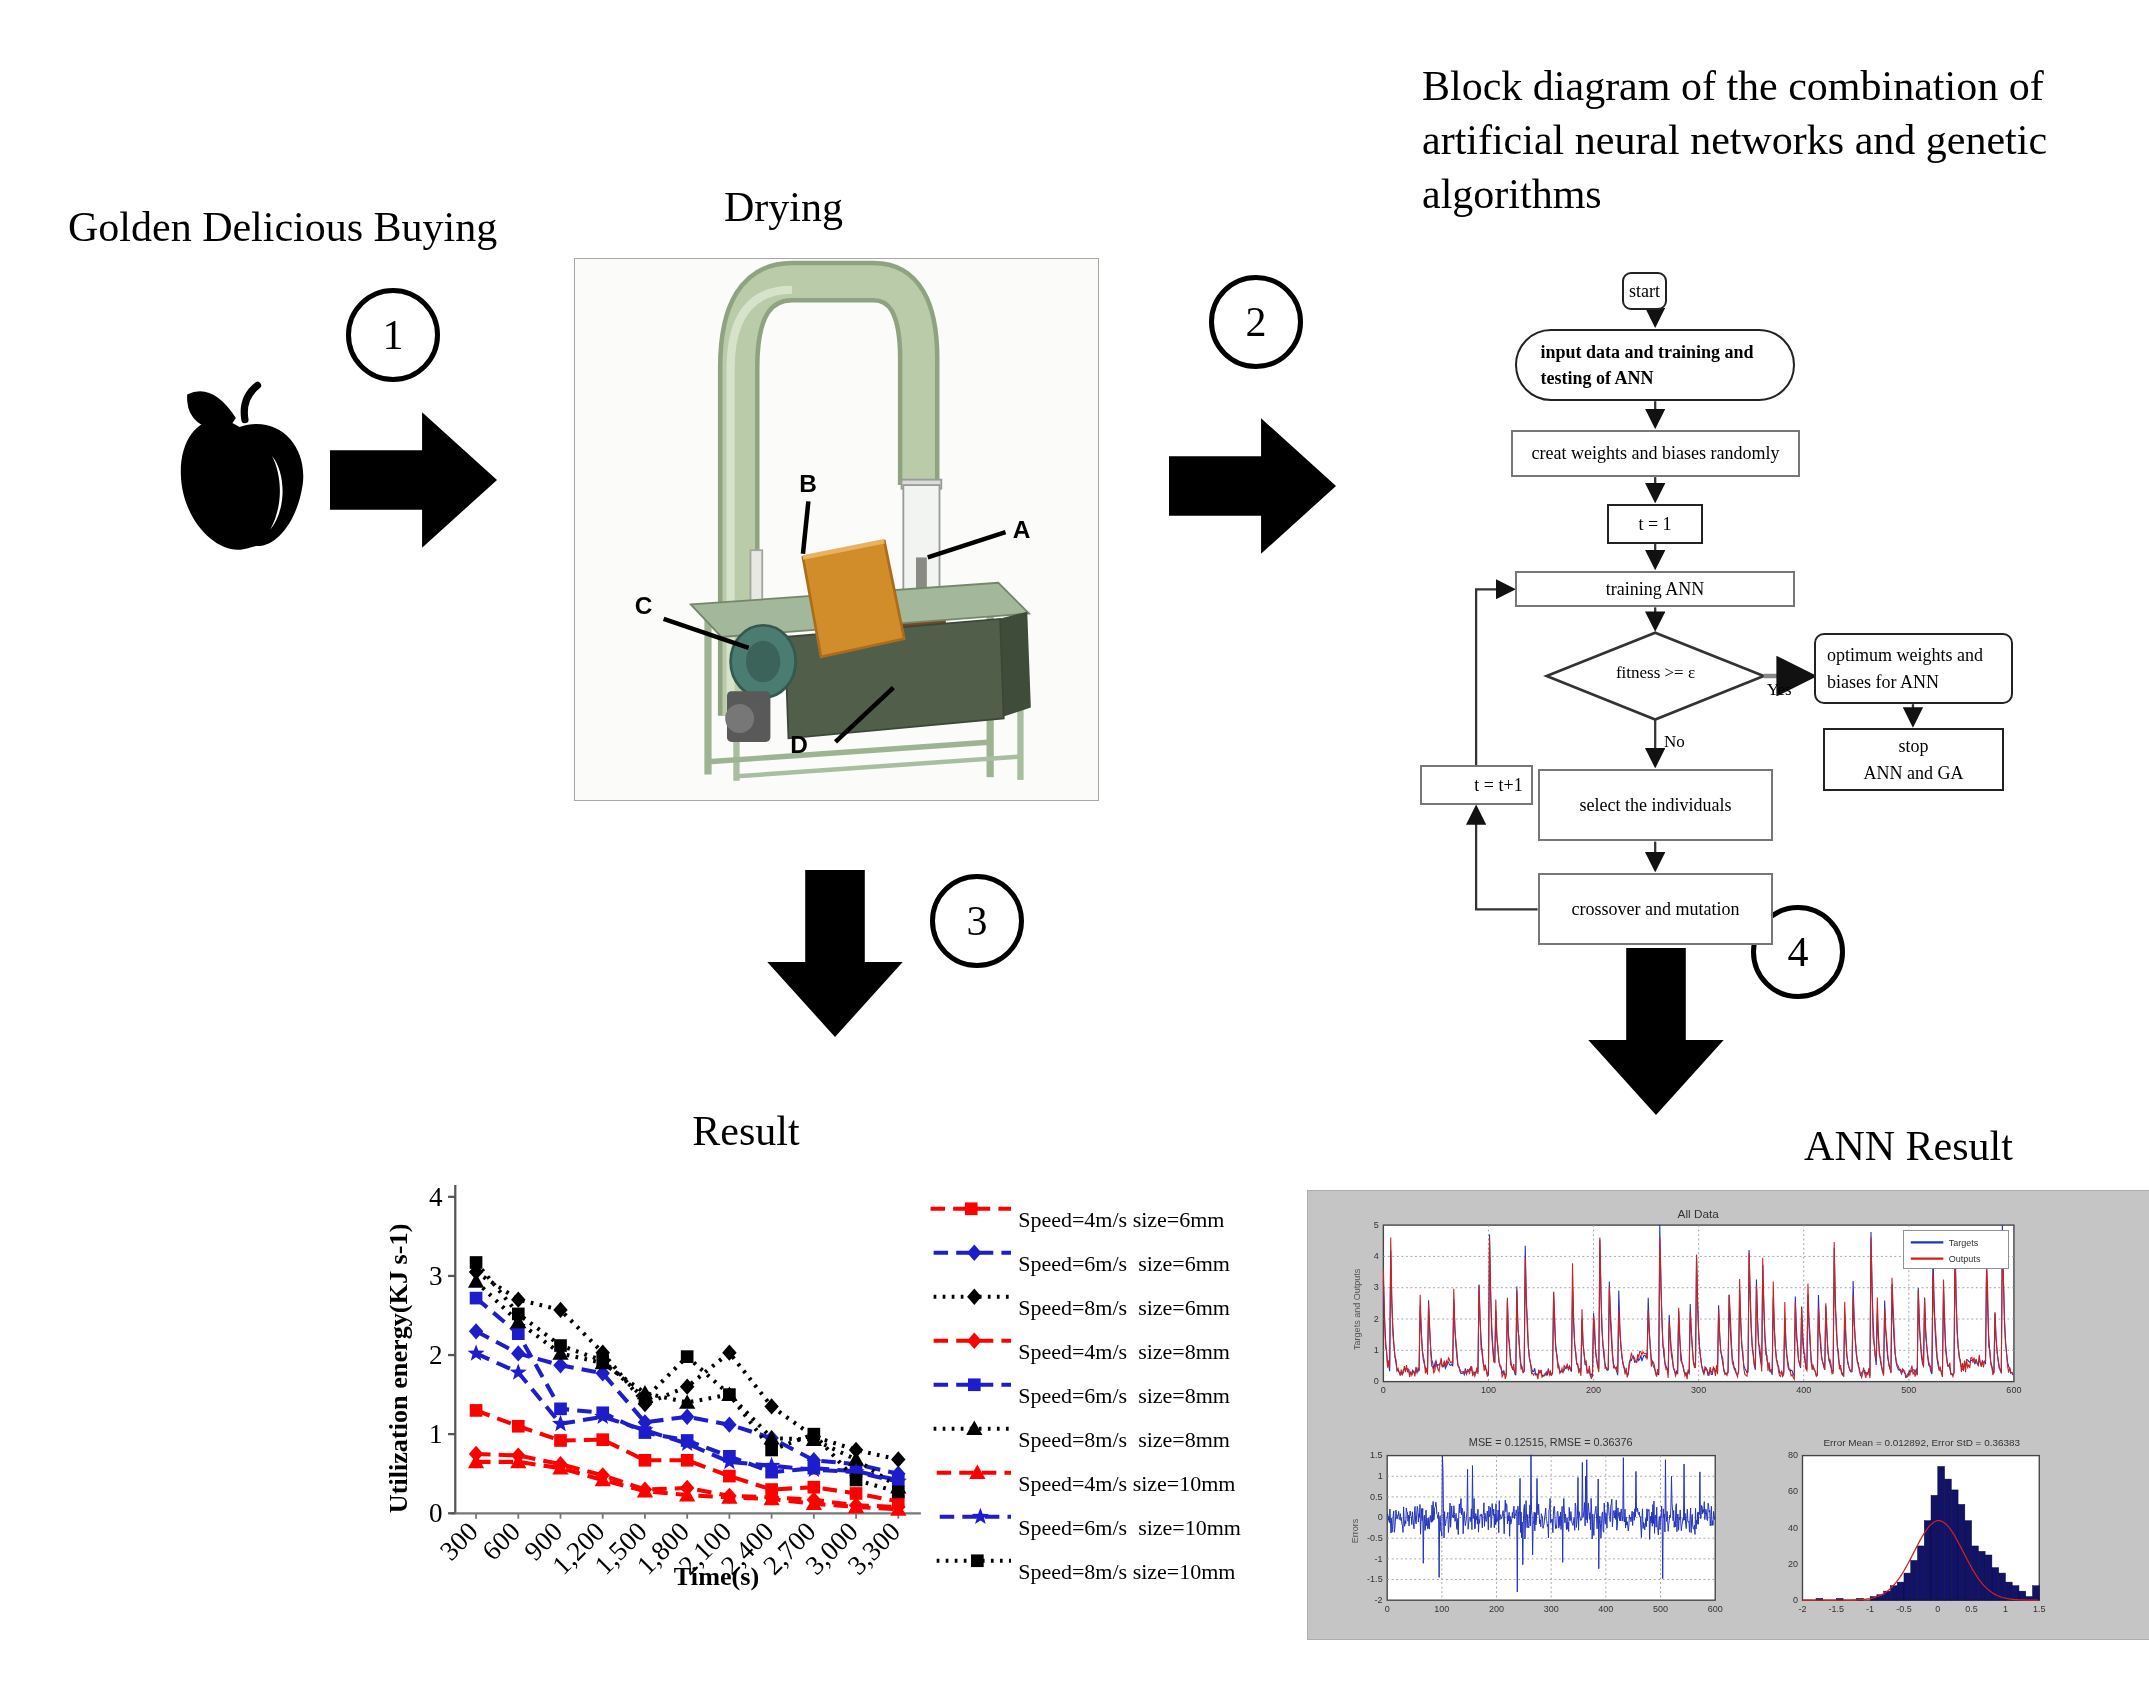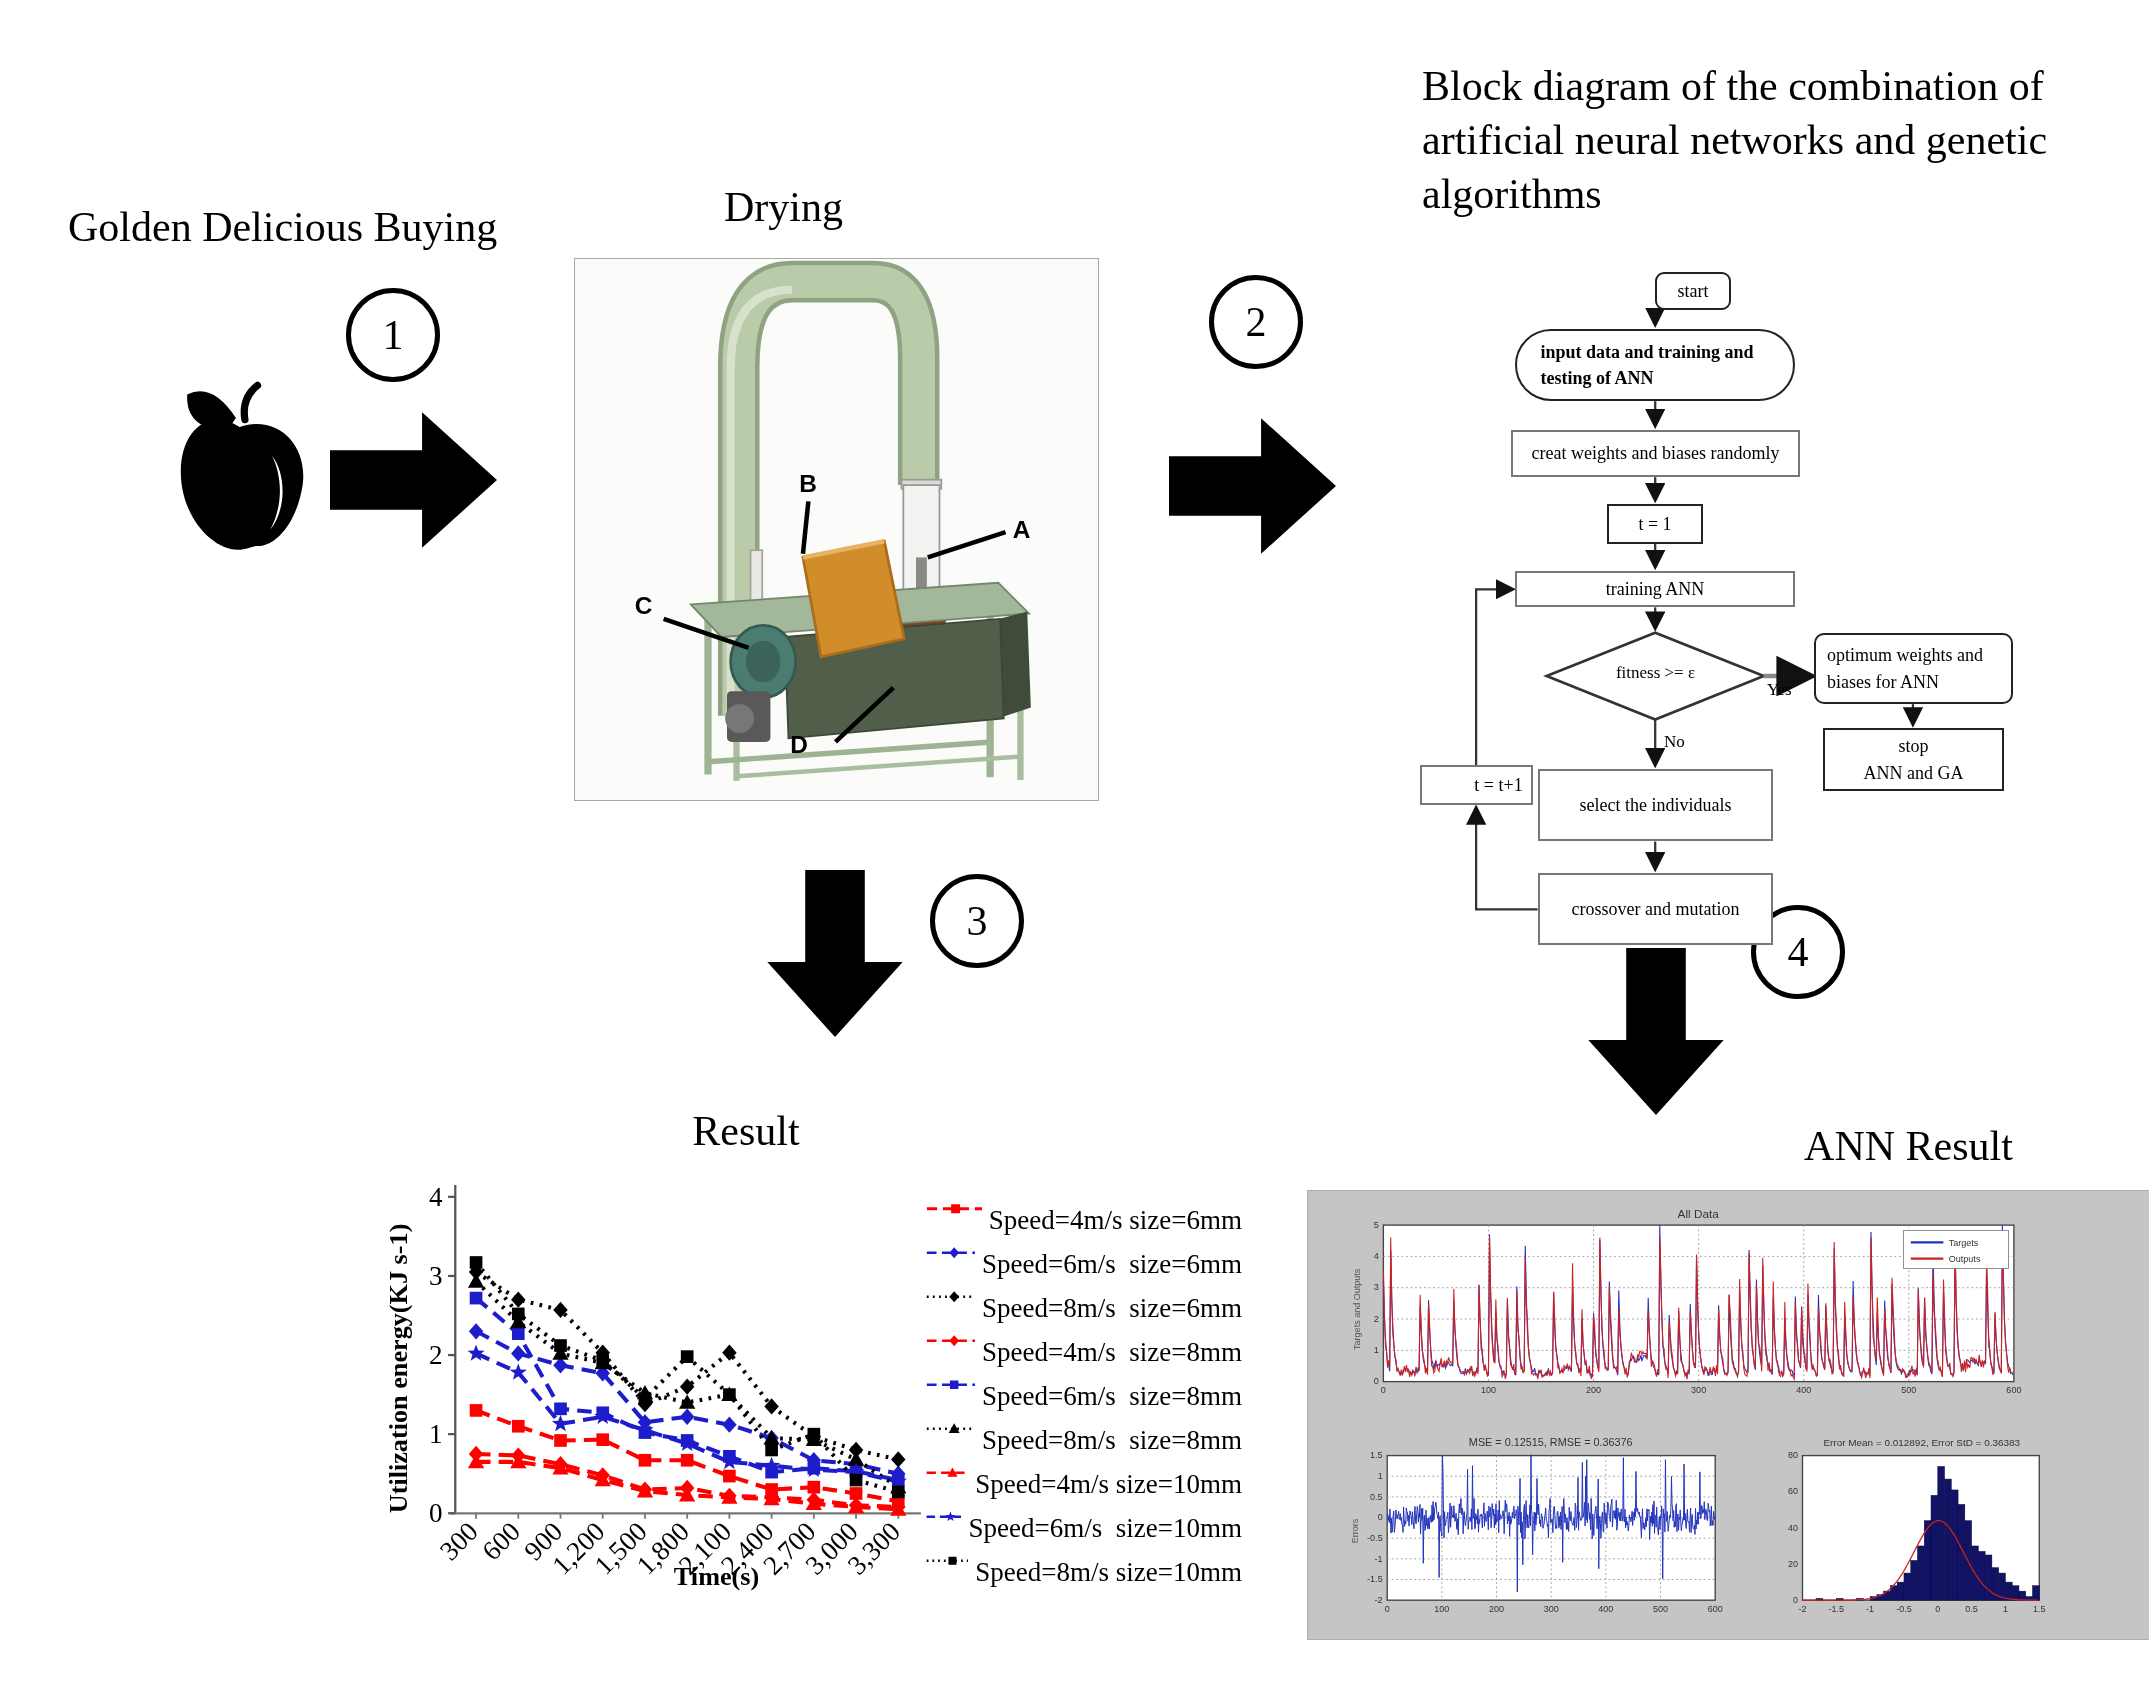--- a/index.html
+++ b/index.html
@@ -16,21 +16,21 @@
   #flowchart{width:615px;height:715px;}
   .fc-node{position:absolute;box-sizing:border-box;background:#fff;display:flex;align-items:center;
            justify-content:center;text-align:center;font-size:18px;line-height:1.45;white-space:pre-line;z-index:2;}
   .fc-gray{border:2.7px solid #777;}
   .fc-dark{border:2.7px solid #222;}
   .fc-left{justify-content:flex-start;text-align:left;padding-left:23.5px;}
   .fc-lbl{position:absolute;font-size:17px;z-index:3;}
   
   #result-legend{display:flex;flex-direction:column;}
   .legend-row{display:flex;align-items:center;height:44px;}
-  .legend-row span{font-size:27px;margin-left:7.2px;white-space:pre;margin-top:22px;}
+  .legend-row span{font-size:22px;margin-left:7.2px;white-space:pre;margin-top:22px;}
   
   #ann-panel{width:920px;height:450px;background:#c5c5c5;border:0.9px solid #aeaeae;box-sizing:border-box;padding-left:31px;}
   .mat-title{font-family:"Liberation Sans","DejaVu Sans",sans-serif;font-size:13px;fill:#333;}
   .mat-tick{font-family:"Liberation Sans","DejaVu Sans",sans-serif;font-size:10px;fill:#333;}
   .mat-lab{font-family:"Liberation Sans","DejaVu Sans",sans-serif;font-size:10px;fill:#555;}
   .axis-label{font-size:29px;font-weight:bold;}
   .tick-txt{font-size:30px;}
   .part-lbl{font-family:"Liberation Sans","DejaVu Sans",sans-serif;font-weight:bold;font-size:27px;fill:#000;}
 </style>
 </head>
@@ -138,21 +138,21 @@
       <line x1="270" y1="386" x2="270" y2="408" stroke="#333" stroke-width="2.5" marker-end="url(#ah)"></line>
       <line x1="390" y1="462" x2="439" y2="462" stroke="#888" stroke-width="5" marker-end="url(#ah)"></line>
       <line x1="270" y1="510" x2="270" y2="559" stroke="#333" stroke-width="2.5" marker-end="url(#ah)"></line>
       <line x1="555" y1="493" x2="555" y2="514" stroke="#333" stroke-width="2.5" marker-end="url(#ah)"></line>
       <line x1="270" y1="645" x2="270" y2="674" stroke="#333" stroke-width="2.5" marker-end="url(#ah)"></line>
       <polyline points="140,720 72,720 72,611" fill="none" stroke="#333" stroke-width="2.5"></polyline>
       <line x1="72" y1="620" x2="72" y2="609" stroke="#333" stroke-width="2.5" marker-end="url(#ah)"></line>
       <polyline points="72,561 72,366 109,366" fill="none" stroke="#333" stroke-width="2.5"></polyline>
       <line x1="100" y1="366" x2="111" y2="366" stroke="#333" stroke-width="2.5" marker-end="url(#ah)"></line>
     </svg>
-    <div class="fc-node fc-dark" style="left:211px;top:13.6px;width:76px;height:38px;border-radius:9px;border-width:2.3px;margin-left:33px;">start</div>
+    <div class="fc-node fc-dark" style="left:211px;top:13.6px;width:45px;height:38px;border-radius:9px;border-width:2.3px;">start</div>
     <div class="fc-node fc-dark fc-left" style="left:104px;top:71px;width:280px;height:72px;border-radius:36px;border-width:2.3px;font-weight:bold;">input data and training and
 testing of ANN</div>
     <div class="fc-node fc-gray" style="left:100px;top:172px;width:289px;height:47px;">creat weights and biases randomly</div>
     <div class="fc-node fc-dark" style="left:196px;top:246px;width:96px;height:40px;border-width:2.3px;">t = 1</div>
     <div class="fc-node fc-gray" style="left:104px;top:313px;width:280px;height:36px;">training ANN</div>
     <div class="fc-lbl" style="left:163px;top:405px;width:163px;text-align:center;">fitness &gt;= ε</div>
     <div class="fc-lbl" style="left:356px;top:422px;">Yes</div>
     <div class="fc-lbl" style="left:253px;top:474px;">No</div>
     <div class="fc-node fc-dark fc-left" style="left:403px;top:375px;width:199px;height:71px;border-width:2.3px;padding-left:11px;border-radius:10px;">optimum weights and
 biases for ANN</div>

